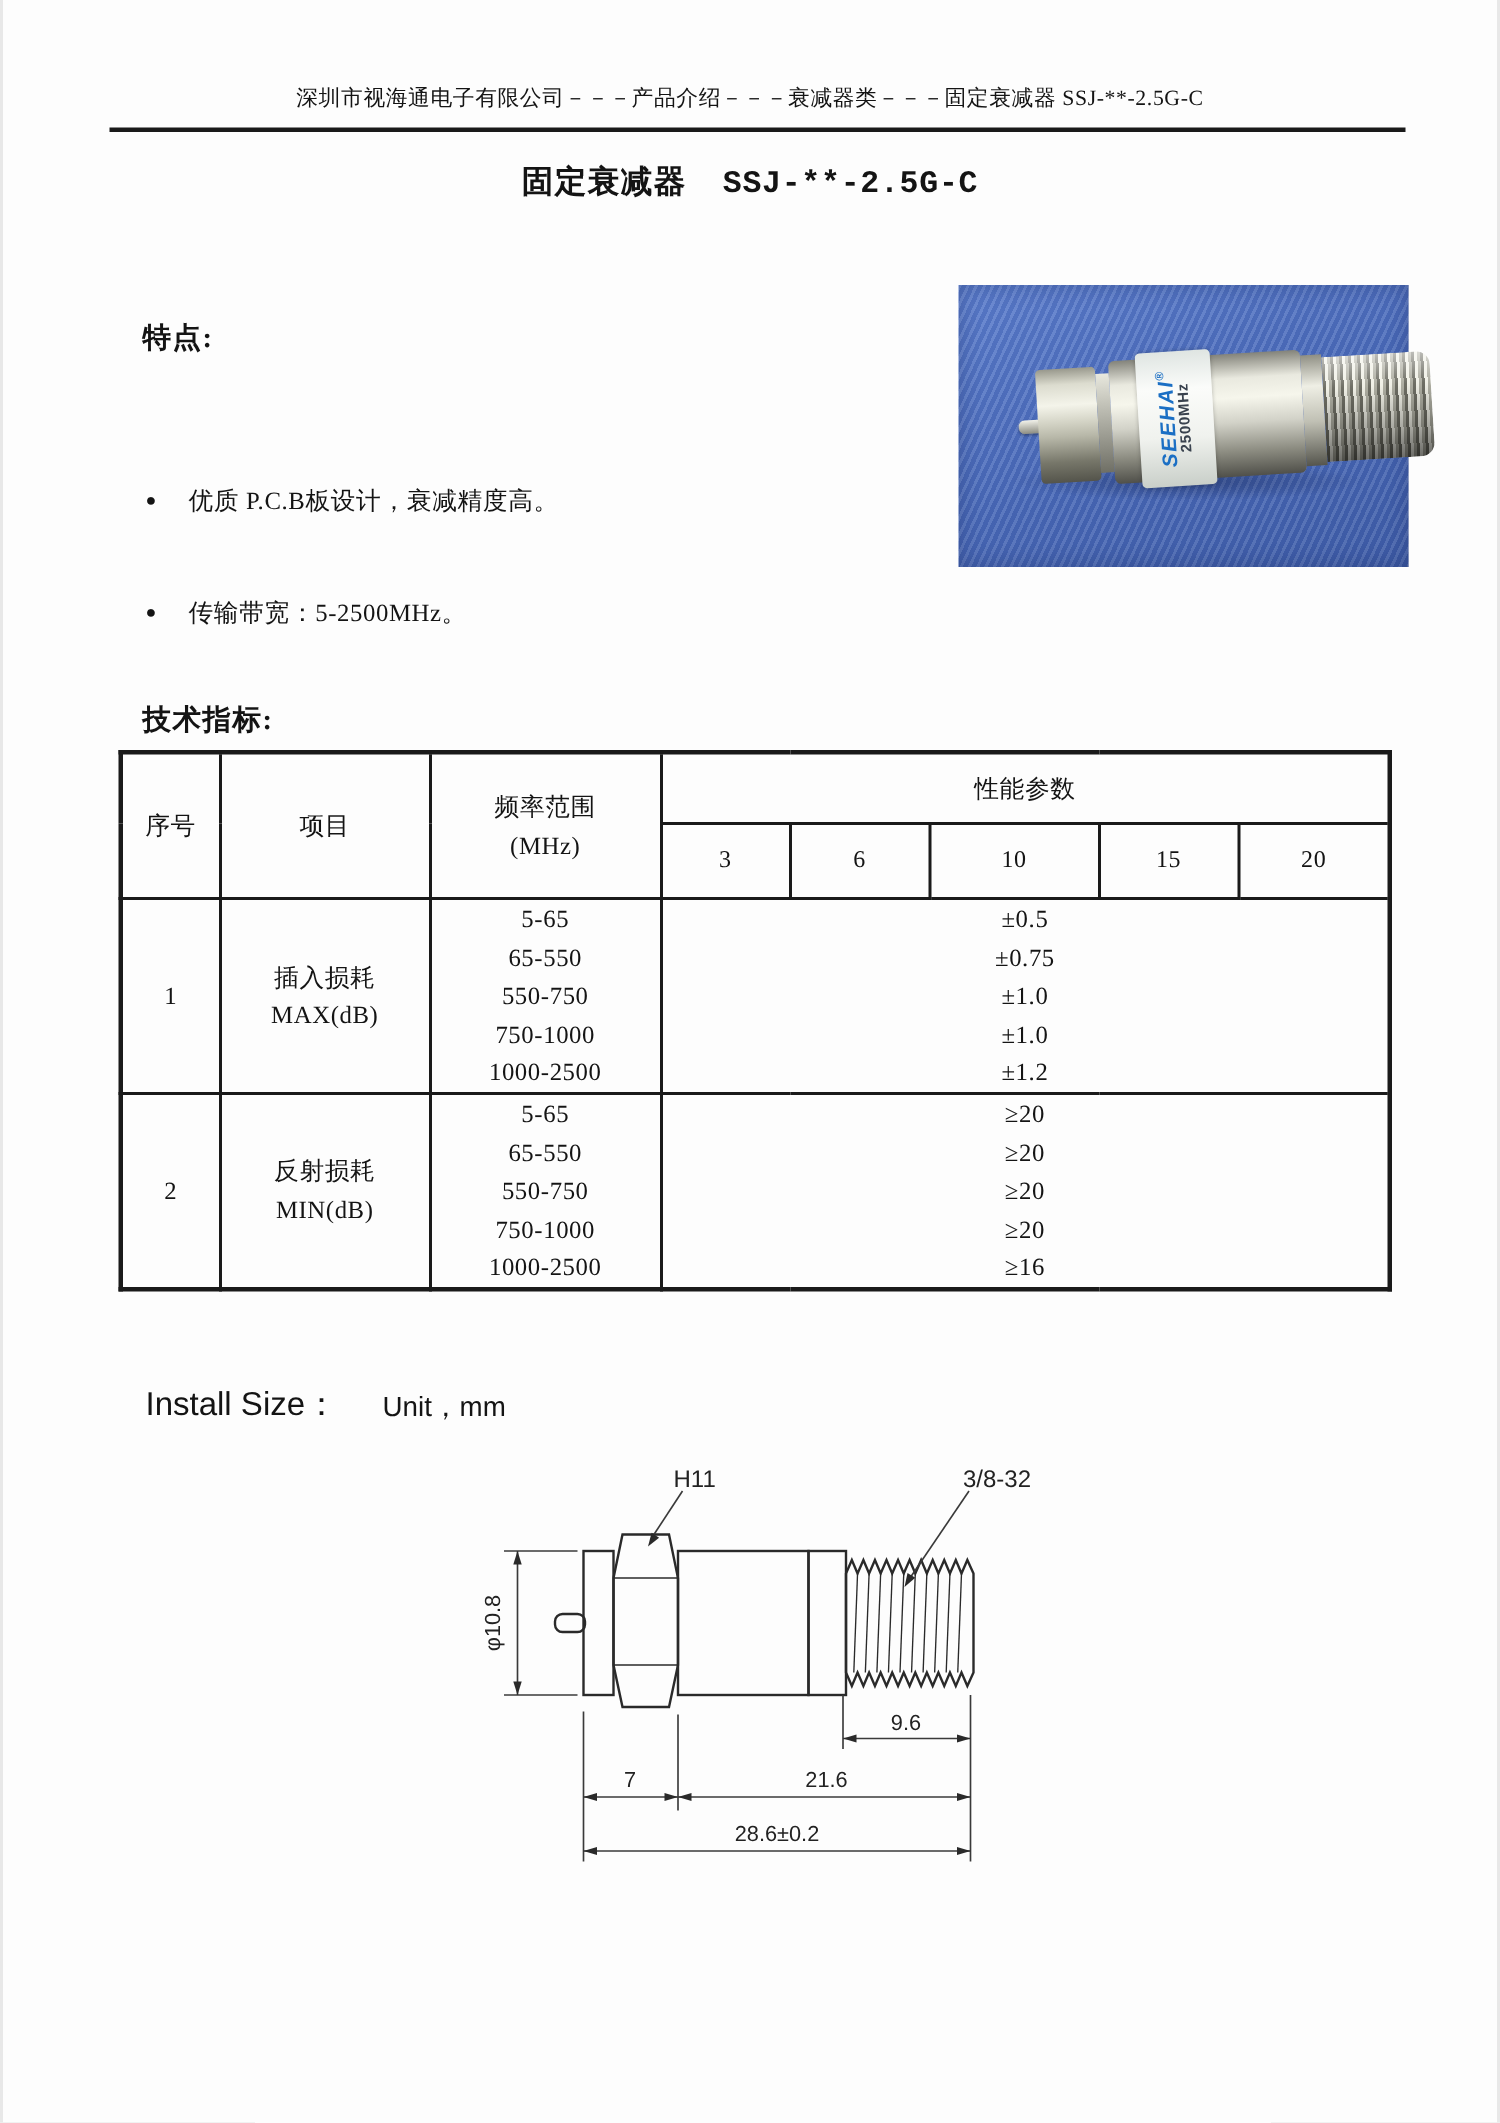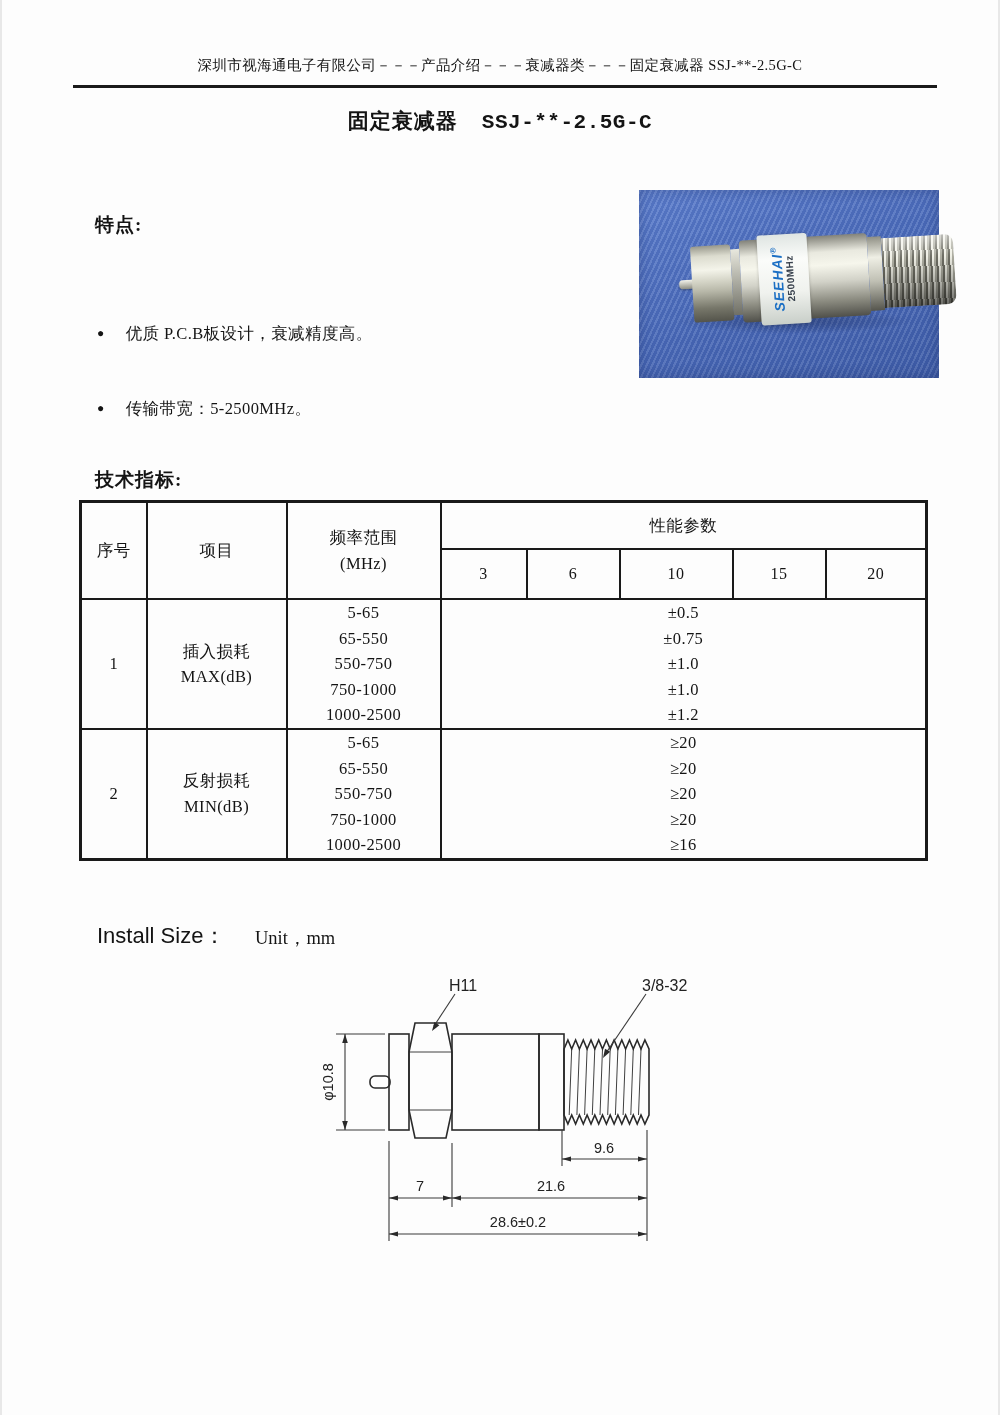--- a/index.html
+++ b/index.html
@@ -74,21 +74,21 @@
   table.spec { border:3px solid #1a1a1a; }
   .h1row td { height:45px; }
   .h2row td { height:48px; font-size:16px; }
   .drow1 td { height:128px; }
   .drow2 td { height:126px; }
   .stack div { line-height:25.5px; }
   
   .install-title { position:absolute; left:95px; top:921px;
     font-family:"Liberation Sans","DejaVu Sans",sans-serif; font-weight:normal; font-size:22px; }
   .install-unit { position:absolute; left:253px; top:925px;
-    font-family:Liberation Serif, serif; font-size:18.5px; }
+    font-family:Liberation Sans, sans-serif; font-size:18.5px; }
   
   svg.drawing { position:absolute; left:300px; top:955px; width:410px; height:315px; }
   svg.drawing .outline { stroke:#2a2a2a; stroke-width:1.6; fill:none; }
   svg.drawing .thin { stroke:#2a2a2a; stroke-width:0.9; fill:none; }
   svg.drawing .dim { stroke:#3a3a3a; stroke-width:1.1; fill:none; }
   svg.drawing .arrow { fill:#2a2a2a; stroke:none; }
   svg.drawing text { font-family:"Liberation Sans","DejaVu Sans",sans-serif; fill:#222; }
   .dimtxt { font-size:14.5px; }
   .labtxt { font-size:16px; }
 </style>

